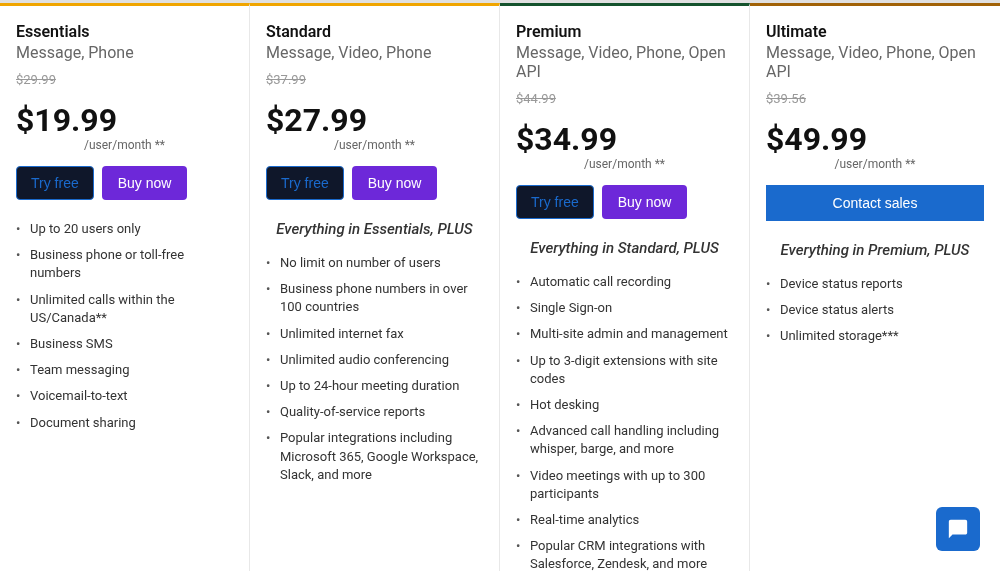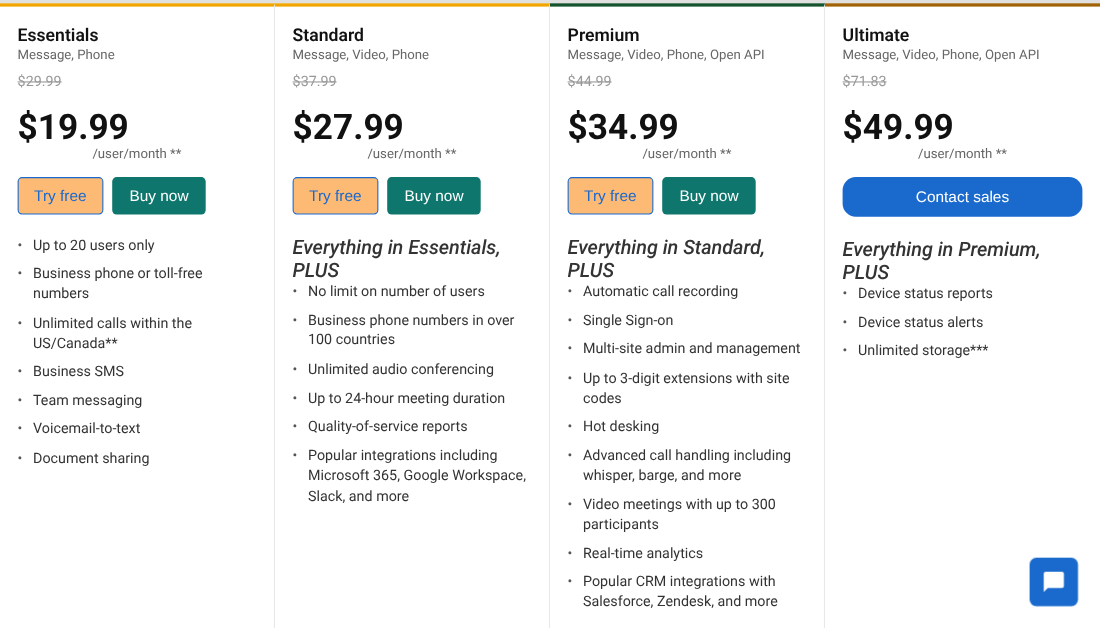--- a/index.html
+++ b/index.html
@@ -36,21 +36,21 @@
     .plan-col.ultimate {
       border-top: 3px solid #a16207;
     }
     .plan-name {
       font-size: 16px;
       font-weight: 600;
       color: #111;
       margin-bottom: 2px;
     }
     .plan-features-short {
-      font-size: 12px;
+      font-size: 16px;
       color: #666;
       margin-bottom: 10px;
     }
     .original-price {
       font-size: 13px;
       color: #999;
       text-decoration: line-through;
       margin-bottom: 17px;
     }
     .current-price {
@@ -66,56 +66,57 @@
       margin-bottom: 14px;
       text-align: center;
     }
     .btn-group {
       display: flex;
       gap: 8px;
       margin-bottom: 20px;
     }
     .btn-try {
       border: 1.5px solid #1a6acd;
-      background: #fdba74;
+      background: #0f172a;
       color: #1a6acd;
       padding: 8px 14px;
       border-radius: 4px;
       font-size: 14px;
       cursor: pointer;
       font-weight: 500;
     }
     .btn-buy {
-      background: #0f766e;
+      background: #6d28d9;
       color: #fff;
       border: none;
       padding: 8px 16px;
       border-radius: 4px;
       font-size: 14px;
       cursor: pointer;
       font-weight: 500;
     }
     .btn-contact {
       background: #1a6acd;
       color: #fff;
       border: none;
       padding: 10px 13px;
-      border-radius: 12px;
+      border-radius: 0;
       font-size: 14px;
       cursor: pointer;
       font-weight: 500;
       width: 100%;
       margin-bottom: 20px;
     }
     .section-label {
-      font-size: 18px;
+      font-size: 15px;
       color: #333;
       font-weight: 500;
-      margin-bottom: 0;
+      margin-bottom: 16px;
       font-style: italic;
+      text-align: center;
     }
     .feature-list {
       list-style: none;
       padding: 0;
     }
     .feature-list li {
       position: relative;
       padding-left: 14px;
       margin-bottom: 8px;
       font-size: 13px;
@@ -178,20 +179,21 @@
       <div class="current-price">$27.99</div>
       <div class="price-note">/user/month **</div>
       <div class="btn-group">
         <button class="btn-try">Try free</button>
         <button class="btn-buy">Buy now</button>
       </div>
       <div class="section-label">Everything in Essentials, PLUS</div>
       <ul class="feature-list">
         <li>No limit on number of users</li>
         <li>Business phone numbers in over 100 countries</li>
+        <li>Unlimited internet fax</li>
         <li>Unlimited audio conferencing</li>
         <li>Up to 24-hour meeting duration</li>
         <li>Quality-of-service reports</li>
         <li>Popular integrations including Microsoft 365, Google Workspace, Slack, and more</li>
       </ul>
     </div>
     <div class="plan-col premium">
       <div class="plan-name">Premium</div>
       <div class="plan-features-short">Message, Video, Phone, Open API</div>
       <div class="original-price">$44.99</div>
@@ -207,21 +209,21 @@
         <li>Single Sign-on</li>
         <li>Multi-site admin and management</li>
         <li>Up to 3-digit extensions with site codes</li>
         <li>Hot desking</li>
         <li>Advanced call handling including whisper, barge, and more</li>
         <li>Video meetings with up to 300 participants</li>
         <li>Real-time analytics</li>
         <li>Popular CRM integrations with Salesforce, Zendesk, and more</li>
       </ul>
     </div>
-    <div class="plan-col ultimate"><div class="plan-name">Ultimate</div><div class="plan-features-short">Message, Video, Phone, Open API</div><div class="original-price">$71.83</div><div class="current-price">$49.99</div><div class="price-note">/user/month **</div><button class="btn-contact">Contact sales</button><div class="section-label">Everything in Premium, PLUS</div><ul class="feature-list">
+    <div class="plan-col ultimate"><div class="plan-name">Ultimate</div><div class="plan-features-short">Message, Video, Phone, Open API</div><div class="original-price">$39.56</div><div class="current-price">$49.99</div><div class="price-note">/user/month **</div><button class="btn-contact">Contact sales</button><div class="section-label">Everything in Premium, PLUS</div><ul class="feature-list">
         <li>Device status reports</li>
         <li>Device status alerts</li>
         <li>Unlimited storage***</li>
       </ul></div>
   </div>
 
 <div class="chat-widget">
   <svg class="chat-icon-svg" viewBox="0 0 24 24">
     <path d="M20 2H4c-1.1 0-2 .9-2 2v18l4-4h14c1.1 0 2-.9 2-2V4c0-1.1-.9-2-2-2z"></path>
   </svg>

